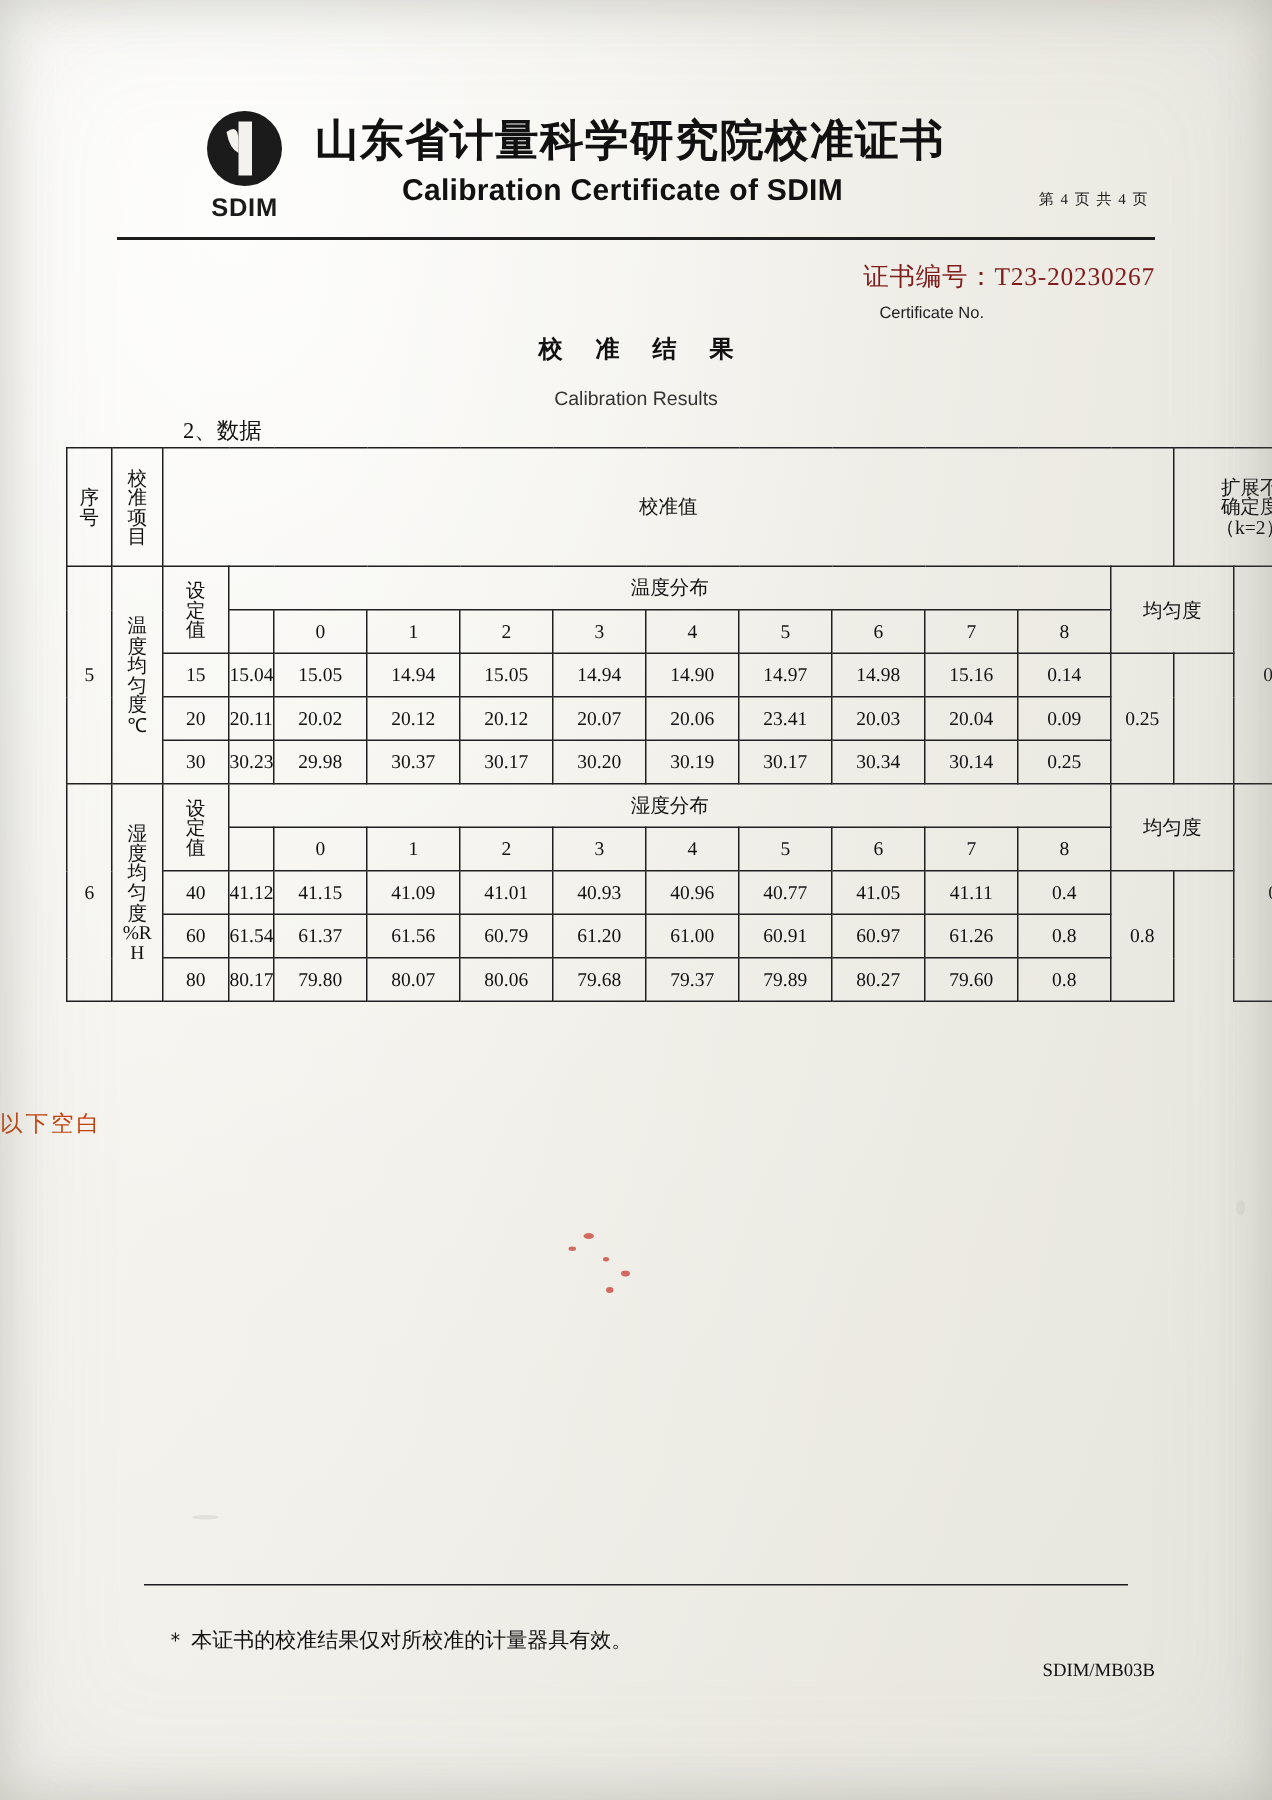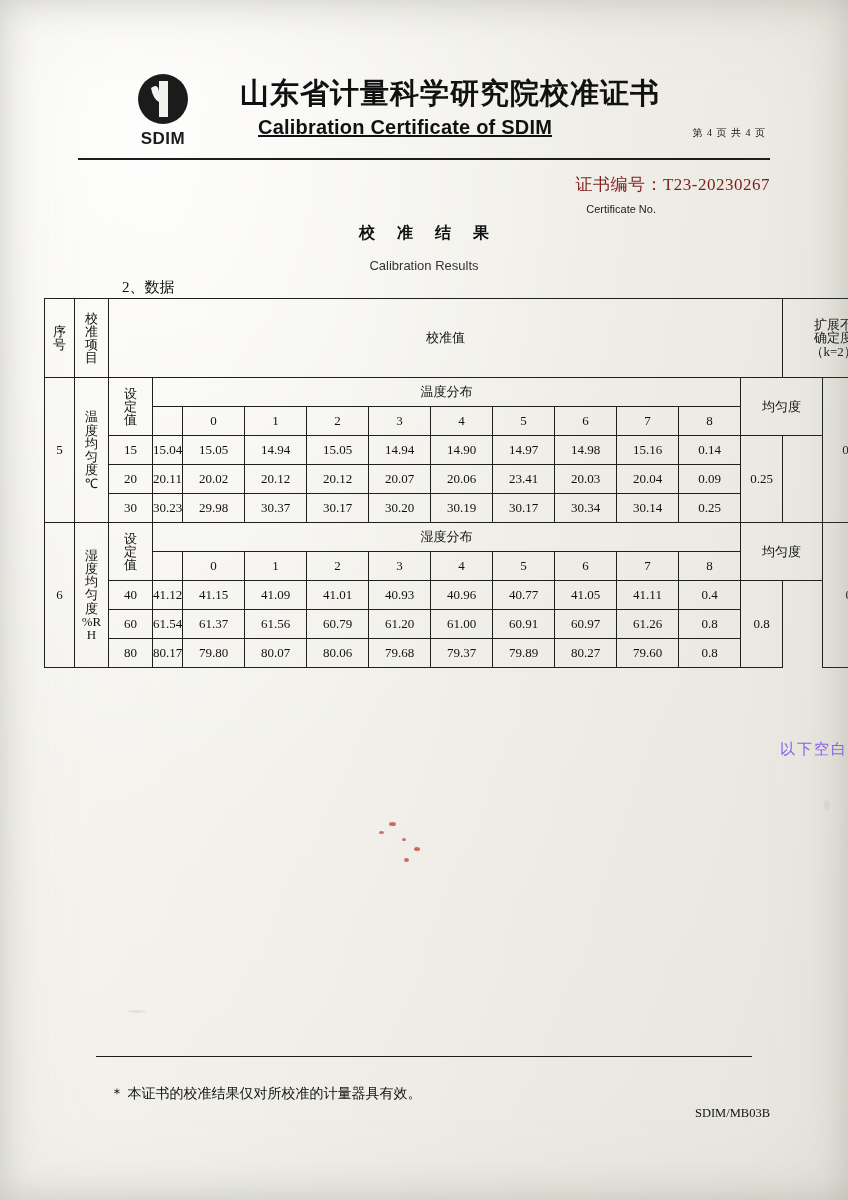--- a/index.html
+++ b/index.html
@@ -66,32 +66,30 @@
   }
   .title-cn {
     position: absolute;
     left: 210px;
     top: 12px;
     font-family: "Liberation Serif", serif;
     font-weight: bold;
     font-size: 29px;
     letter-spacing: 1px;
     color: #111;
-    margin-left: 30px;
   }
   .title-en {
     position: absolute;
-    left: 258px;
+    left: 268px;
     top: 54px;
     font-family: "Liberation Sans", sans-serif;
     font-weight: bold;
     font-size: 20px;
     letter-spacing: 0.2px;
     color: #111;
-    text-decoration: underline;
   }
   .page-no {
     position: absolute;
     right: 82px;
     top: 64px;
     font-size: 10px;
     letter-spacing: 1px;
     color: #1a1a1a;
   }
   .rule-top {
@@ -183,24 +181,24 @@
   .hdr-big { font-size: 14px; }
   .small11 { font-size: 11px; }
   .small12 { font-size: 12px; }
   .idx { font-size: 13px; }
 
   .blank-note {
     position: absolute;
     left: 0;
     right: 0;
     top: 740px;
-    text-align: right;
+    text-align: left;
     font-size: 15px;
     letter-spacing: 2px;
-    color: #8b5cf6;
+    color: #c2410c;
   }
 
   
   .rule-bottom {
     position: absolute;
     left: 96px;
     right: 96px;
     top: 1056px;
     border-top: 1.5px solid #1d1d1d;
   }

